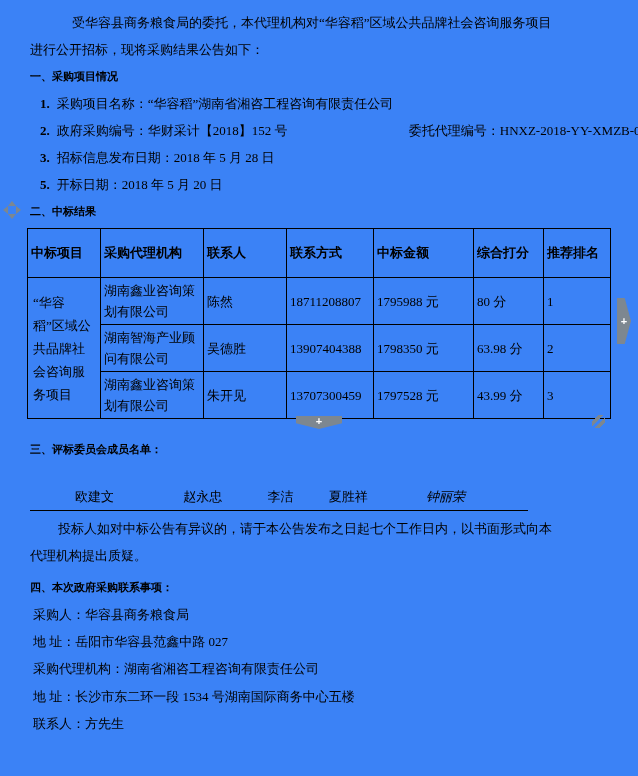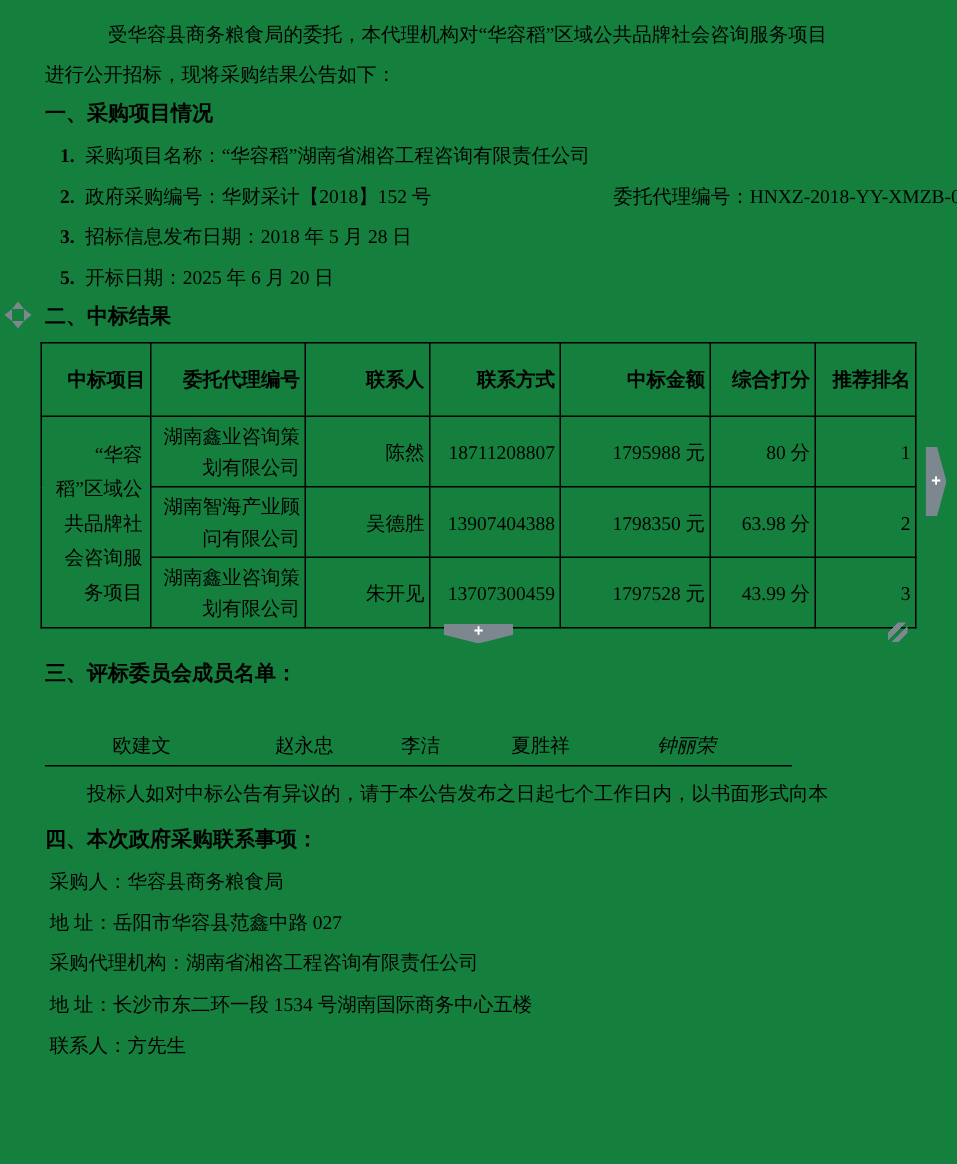--- a/index.html
+++ b/index.html
@@ -1,37 +1,37 @@
 <!DOCTYPE html>
 <html><head>
 <meta charset="utf-8">
 <style>
   * { box-sizing: border-box; }
   html,body { margin:0; padding:0; background:#ffffff; }
   .page {
     position: relative;
     width: 638px; height: 776px;
-    background: #15803d;
+    background: #3b82f6;
     color: #000;
     font-family: "Liberation Serif", "DejaVu Serif", serif;
     font-size: 13px;
     padding: 9px 28px 0 30px;
     overflow: hidden;
   }
   .line { line-height: 27px; white-space: nowrap; }
   .intro-first { padding-left: 42px; }
-  .heading { font-weight: bold; font-size: 14px; line-height: 27px; white-space: nowrap; font-family: Liberation Serif, serif; }
+  .heading { font-weight: bold; font-size: 11px; line-height: 27px; white-space: nowrap; font-family: Liberation Serif, serif; }
   .item { line-height: 27px; padding-left: 10px; white-space: nowrap; }
   .item .num { font-weight: bold; margin-right: 7px; }
   .item .pair-left { display: inline-block; min-width: 352px; }
 
   
   .table-wrap { position: relative; width: 583px; margin: 3px 0 0 -3px; }
   table { border-collapse: collapse; table-layout: fixed; width: 583px; }
-  th, td { border: 1.5px solid #000; text-align: right; vertical-align: middle; padding: 2px 3px; }
+  th, td { border: 1.5px solid #000; text-align: left; vertical-align: middle; padding: 2px 3px; }
   th { font-weight: bold; height: 49px; line-height: 20px; font-size: 13px; }
   td { height: 46px; line-height: 21px; font-size: 13px; }
   .project-cell { line-height: 23px; padding: 2px 5px; }
 
   
   .move-handle { position: absolute; left: -27px; top: 3px; width: 18px; height: 18px; }
   .move-handle .tri { position: absolute; width: 0; height: 0; }
   .tri-up    { left: 5px; top: 0;    border-left: 4px solid transparent; border-right: 4px solid transparent; border-bottom: 5px solid #7d8790; }
   .tri-down  { left: 5px; bottom: 0; border-left: 4px solid transparent; border-right: 4px solid transparent; border-top: 5px solid #7d8790; }
   .tri-left  { left: 0; top: 5px;    border-top: 4px solid transparent; border-bottom: 4px solid transparent; border-right: 5px solid #7d8790; }
@@ -62,21 +62,21 @@
 
   
   .sec3 { margin-top: 17px; }
   .names-line {
     margin-top: 23px; width: 498px;
     border-bottom: 1.5px solid #000;
     line-height: 21px; padding-bottom: 3px; white-space: nowrap;
   }
   .names-line .nm { display: inline-block; }
   .nm-0 { margin-left: 45px; } .nm-1 { margin-left: 66px; }
-  .nm-2 { margin-left: 42px; } .nm-3 { margin-left: 44px; } .nm-4 { margin-left: 55px; font-style: italic; }
+  .nm-2 { margin-left: 42px; } .nm-3 { margin-left: 32px; } .nm-4 { margin-left: 55px; font-style: italic; }
   .notice { line-height: 27px; white-space: nowrap; margin-top: 4px; }
   .notice-first { padding-left: 28px; }
 
   
   .contact-row { line-height: 27.2px; padding-left: 3px; white-space: nowrap; }
   .contact-row .c-left { display: inline-block; }
   .contact-row.pair .c-left { min-width: 222px; }
 </style>
 </head>
 <body>
@@ -90,21 +90,21 @@
   <div class="item">
     <span class="num">1.</span><span>采购项目名称：“华容稻”湖南省湘咨工程咨询有限责任公司</span>
   </div>
   <div class="item">
     <span class="num">2.</span><span class="pair-left">政府采购编号：华财采计【2018】152 号</span><span>委托代理编号：HNXZ-2018-YY-XMZB-0336</span>
   </div>
   <div class="item">
     <span class="num">3.</span><span>招标信息发布日期：2018 年 5 月 28 日</span>
   </div>
   <div class="item">
-    <span class="num">5.</span><span>开标日期：2025 年 6 月 20 日</span>
+    <span class="num">5.</span><span>开标日期：2018 年 5 月 20 日</span>
   </div>
 
   <div class="heading" style="position:relative;">
     <div class="move-handle">
       <div class="tri tri-up"></div>
       <div class="tri tri-down"></div>
       <div class="tri tri-left"></div>
       <div class="tri tri-right"></div>
     </div>
     <span>二、中标结果</span>
@@ -117,21 +117,21 @@
           <col style="width:103px">
           <col style="width:83px">
           <col style="width:87px">
           <col style="width:100px">
           <col style="width:70px">
           <col style="width:67px">
       </colgroup>
       <tbody>
           <tr>
         <th>中标项目</th>
-        <th>委托代理编号</th>
+        <th>采购代理机构</th>
         <th>联系人</th>
         <th>联系方式</th>
         <th>中标金额</th>
         <th>综合打分</th>
         <th>推荐排名</th>
       </tr>
       <tr>
         <td class="project-cell" rowspan="3">“华容稻”区域公共品牌社会咨询服务项目</td>
         <td>湖南鑫业咨询策划有限公司</td>
         <td>陈然</td>
@@ -165,20 +165,21 @@
 
   <div class="heading sec3">三、评标委员会成员名单：</div>
   <div class="names-line">
     <span class="nm nm-0">欧建文</span>
     <span class="nm nm-1">赵永忠</span>
     <span class="nm nm-2">李洁</span>
     <span class="nm nm-3">夏胜祥</span>
     <span class="nm nm-4">钟丽荣</span>
   </div>
   <div class="notice notice-first">投标人如对中标公告有异议的，请于本公告发布之日起七个工作日内，以书面形式向本</div>
+  <div class="notice" style="margin-top:0;">代理机构提出质疑。</div>
 
   <div class="heading" style="margin-top:5px;">四、本次政府采购联系事项：</div>
   <div class="contact-row">
     <span class="c-left">采购人：华容县商务粮食局</span>
   </div>
   <div class="contact-row">
     <span class="c-left">地    址：岳阳市华容县范鑫中路 027</span>
   </div>
   <div class="contact-row">
     <span class="c-left">采购代理机构：湖南省湘咨工程咨询有限责任公司</span>

